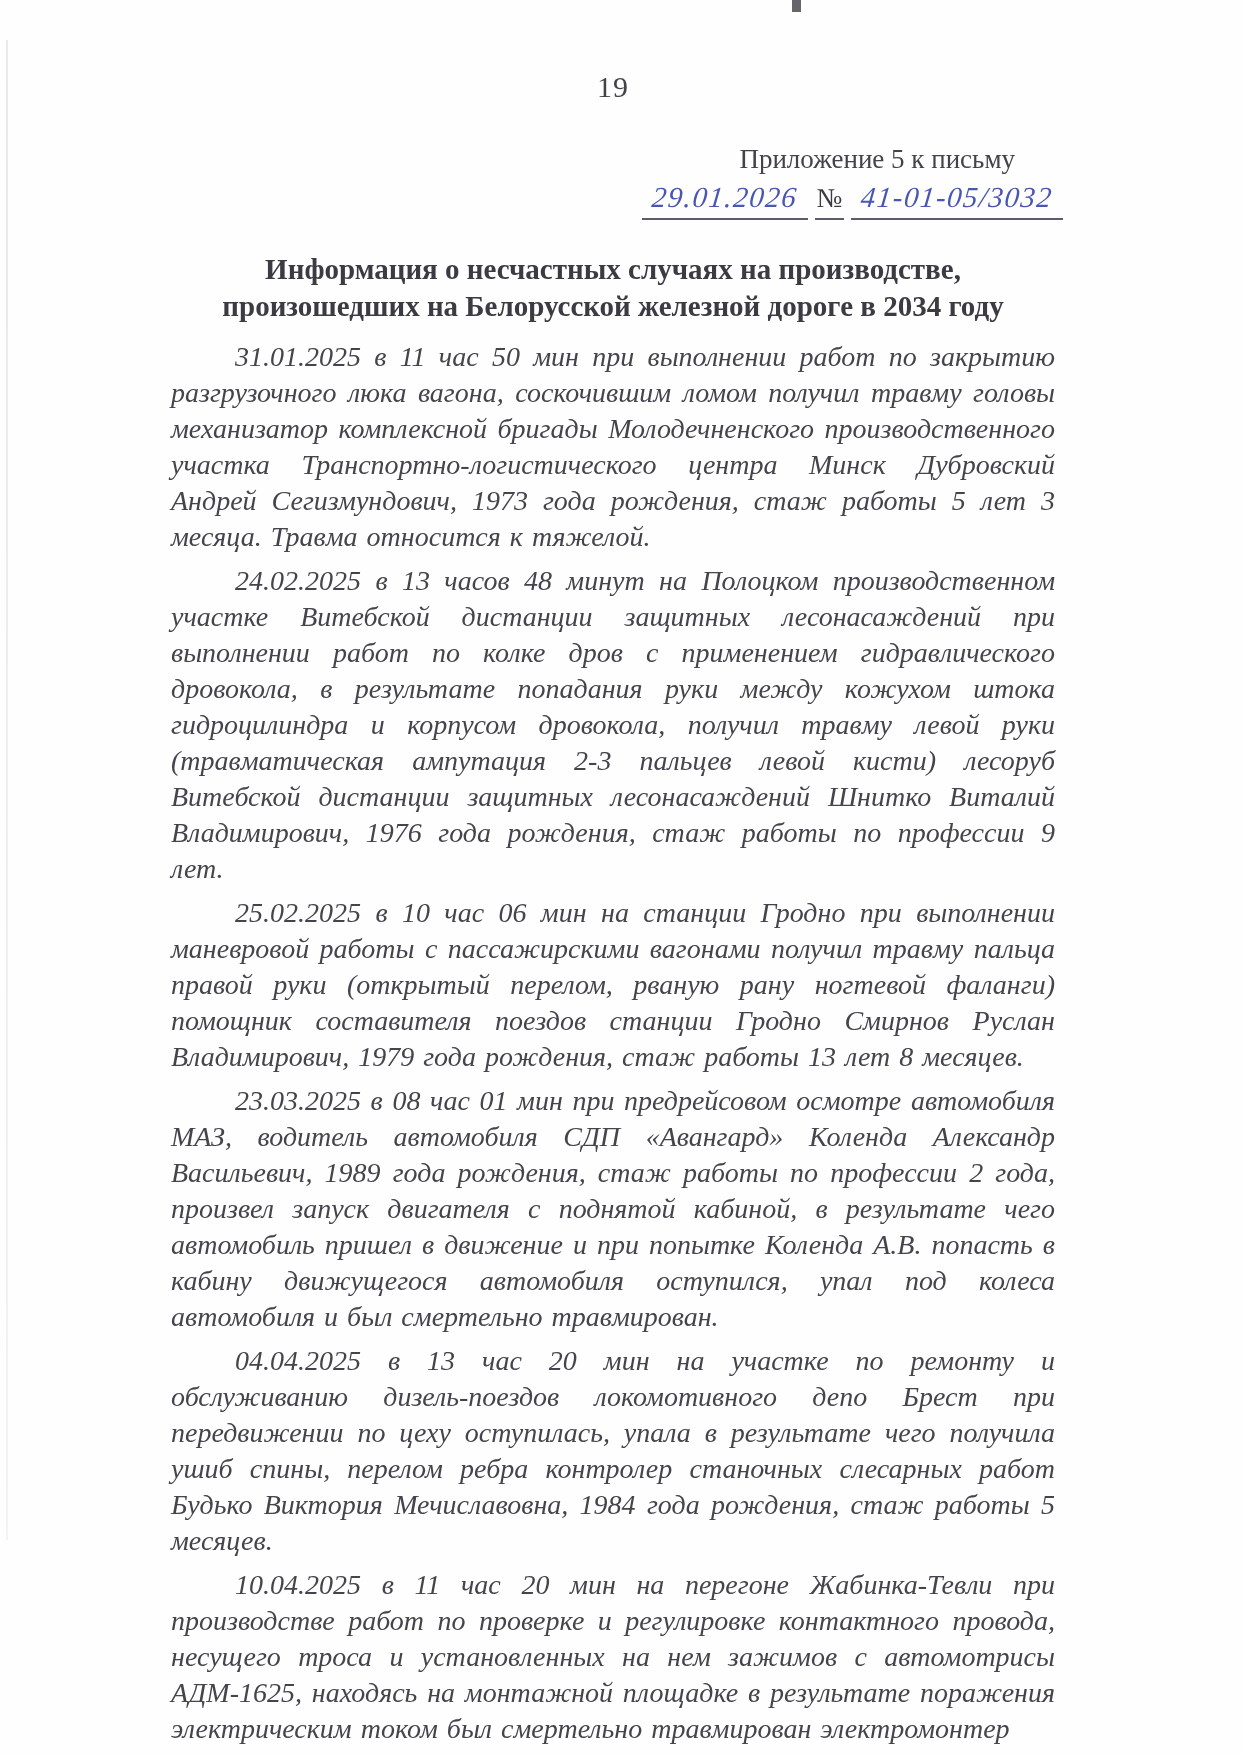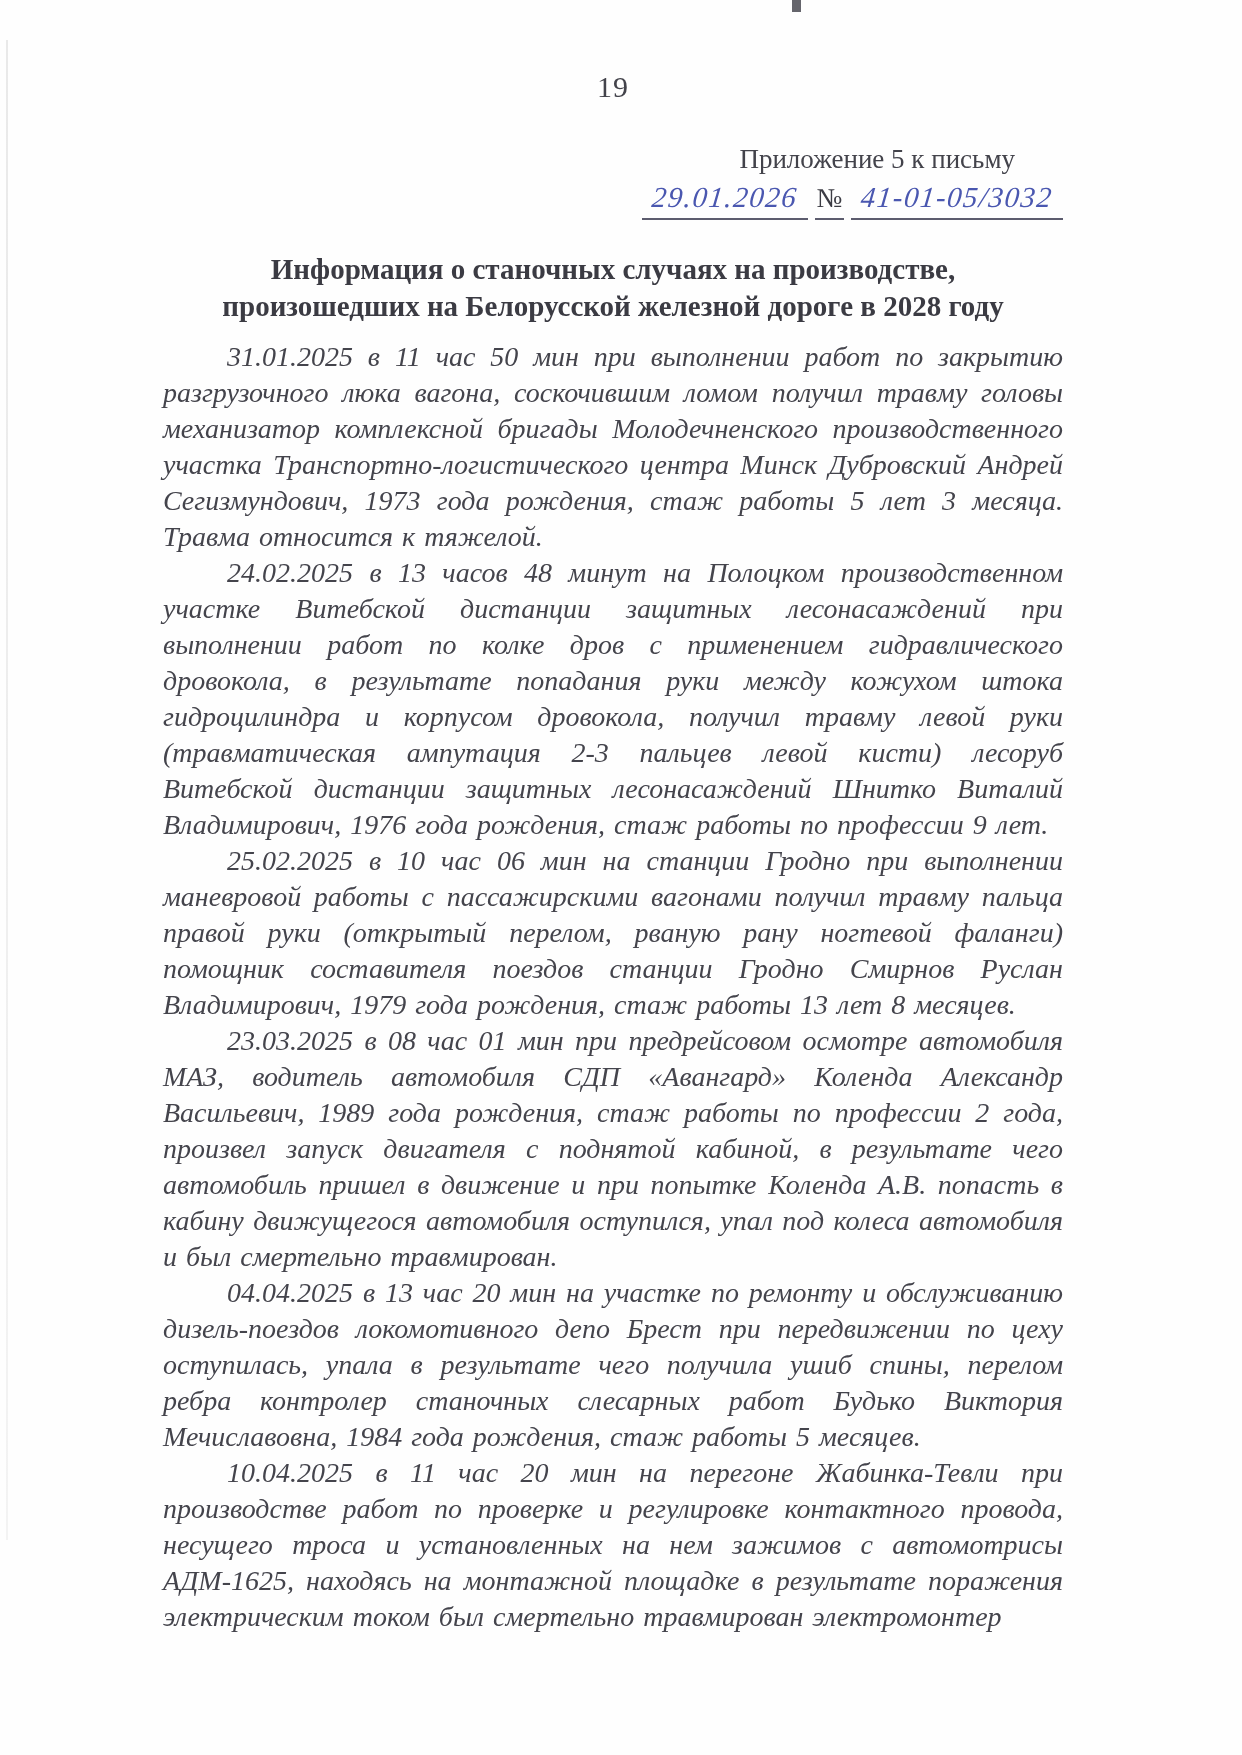--- a/index.html
+++ b/index.html
@@ -72,21 +72,21 @@
   }
   .body-text{
     margin-top:14px;
     font-style:italic;
     font-size:28px;
     line-height:36px;
     text-align:justify;
     color:#44444c;
   }
   .body-text p{
-    margin:0;
+    margin:8px;
     text-indent:64px;
     word-spacing:2px;
   }
 </style>
 </head>
 <body>
 
 <div class="page">
 
   <div class="scan-edge"></div>
@@ -102,22 +102,22 @@
       <span class="hw-underline">
         <span class="hw" style="color:#4a57b0;">29.01.2026</span>
       </span>
       <span class="numero">№</span>
       <span class="hw-underline">
         <span class="hw" style="color:#4a57b0;">41-01-05/3032</span>
       </span>
     </div>
 
     <div class="doc-title">
-      <div>Информация о станочных случаях на производстве,</div>
-      <div>произошедших на Белорусской железной дороге в 2028 году</div>
+      <div>Информация о несчастных случаях на производстве,</div>
+      <div>произошедших на Белорусской железной дороге в 2034 году</div>
     </div>
 
     <div class="body-text">
       <p>31.01.2025 в 11 час 50 мин при выполнении работ по закрытию разгрузочного люка вагона, соскочившим ломом получил травму головы механизатор комплексной бригады Молодечненского производственного участка Транспортно-логистического центра Минск Дубровский Андрей Сегизмундович, 1973 года рождения, стаж работы 5 лет 3 месяца. Травма относится к тяжелой.</p>
       <p>24.02.2025 в 13 часов 48 минут на Полоцком производственном участке Витебской дистанции защитных лесонасаждений при выполнении работ по колке дров с применением гидравлического дровокола, в результате попадания руки между кожухом штока гидроцилиндра и корпусом дровокола, получил травму левой руки (травматическая ампутация 2-3 пальцев левой кисти) лесоруб Витебской дистанции защитных лесонасаждений Шнитко Виталий Владимирович, 1976 года рождения, стаж работы по профессии 9 лет.</p>
       <p>25.02.2025 в 10 час 06 мин на станции Гродно при  выполнении маневровой работы с пассажирскими вагонами получил травму пальца правой руки (открытый перелом, рваную рану ногтевой фаланги) помощник составителя поездов станции Гродно Смирнов Руслан Владимирович, 1979 года рождения, стаж работы 13 лет 8 месяцев.</p>
       <p>23.03.2025 в 08 час 01 мин при предрейсовом осмотре автомобиля МАЗ, водитель автомобиля СДП «Авангард» Коленда Александр Васильевич, 1989 года рождения, стаж работы по профессии 2 года, произвел запуск двигателя с поднятой кабиной, в результате чего автомобиль пришел в движение и при попытке Коленда А.В. попасть в кабину движущегося автомобиля оступился, упал под колеса автомобиля и был смертельно травмирован.</p>
       <p>04.04.2025 в 13 час 20 мин на участке по ремонту и обслуживанию дизель-поездов локомотивного депо Брест при передвижении по цеху оступилась, упала в результате чего получила ушиб спины, перелом ребра контролер станочных слесарных работ Будько Виктория Мечиславовна, 1984 года рождения, стаж работы 5 месяцев.</p>
       <p>10.04.2025 в 11 час 20 мин на перегоне Жабинка-Тевли при производстве работ по проверке и регулировке контактного провода, несущего троса и установленных на нем зажимов с автомотрисы АДМ-1625, находясь на монтажной площадке в результате поражения электрическим током был смертельно травмирован электромонтер</p>
     </div>

